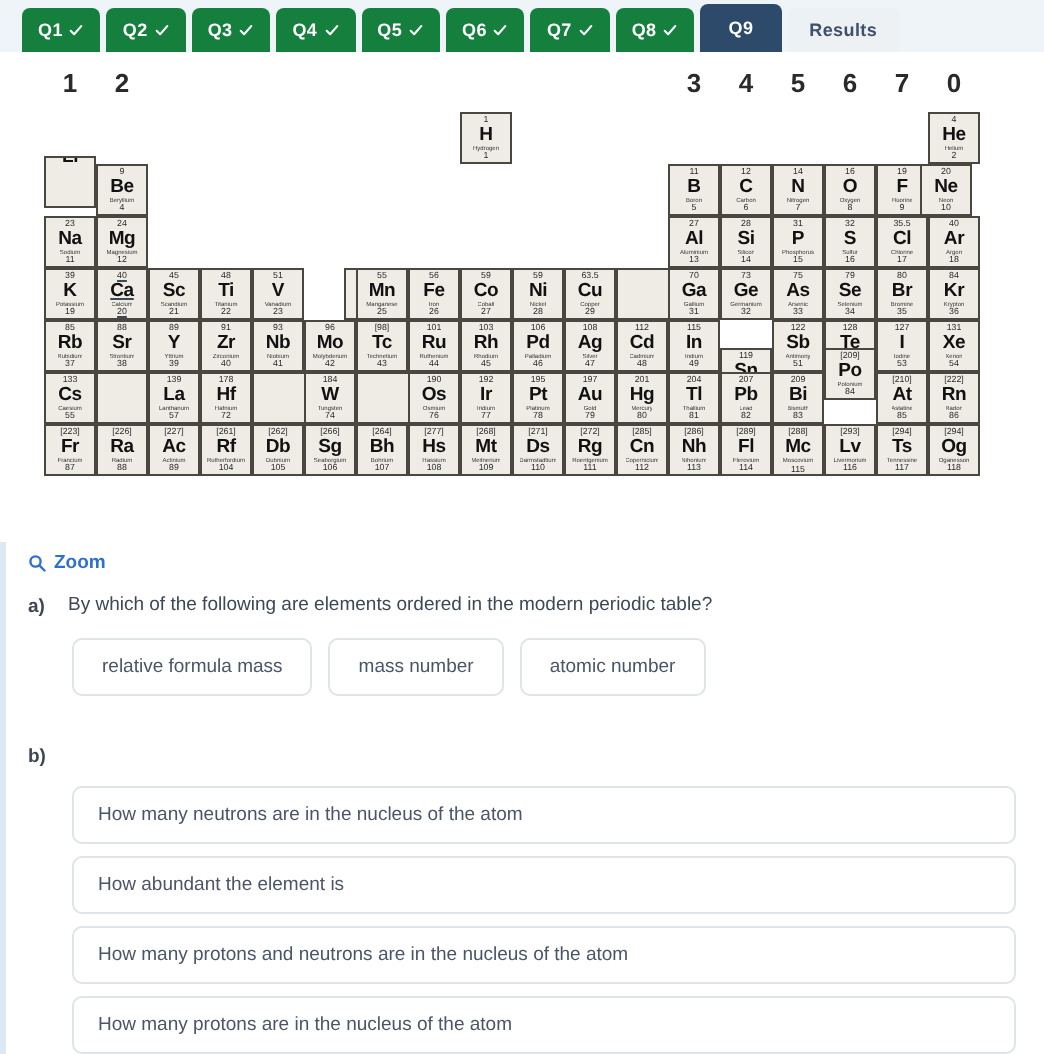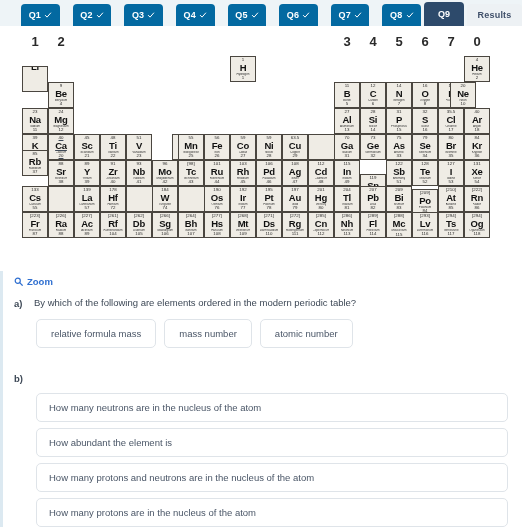--- a/index.html
+++ b/index.html
@@ -20,21 +20,21 @@
   }
   .tab{
     height:22px;min-width:38px;box-sizing:border-box;
     border-radius:4px 4px 0 0;
     display:flex;align-items:center;justify-content:center;gap:3px;
     font-size:9px;font-weight:bold;letter-spacing:.2px;
     padding:0 8px;
     cursor:pointer;
     white-space:nowrap;
   }
-  .tab.done{background:#0369a1;color:#ffffff;margin-left:10px;}
+  .tab.done{background:#15803d;color:#ffffff;}
   .tab.current{background:#2d4a6b;color:#ffffff;height:24px;padding:0 14px;}
   .tab.results{background:#edf1f4;color:#40506a;padding:0 11px;}
   .tick{display:inline-block;width:8px;height:8px;}
   .tick svg{display:block;}
 
   
   .leftstrip{
     position:absolute;left:0;top:26px;width:3px;height:501px;
     background:#dce9f1;
   }
@@ -189,21 +189,21 @@
           <div class="sym">H</div>
           <div class="nm">Hydrogen</div>
           <div class="z">1</div>
         </div>
         <div class="cell" style="left: 464px; top: 2px;">
           <div class="mass">4</div>
           <div class="sym">He</div>
           <div class="nm">Helium</div>
           <div class="z">2</div>
         </div>
-        <div class="cell" style="left: 22px; top: 12px; gap: 24px;">
+        <div class="cell" style="left: 22px; top: 24px; gap: 24px;">
           <div class="mass">7</div>
           <div class="sym">Li</div>
           <div class="nm">Lithium</div>
           <div class="z">3</div>
         </div>
         <div class="cell" style="left: 48px; top: 28px;">
           <div class="mass">9</div>
           <div class="sym">Be</div>
           <div class="nm">Beryllium</div>
           <div class="z">4</div>
@@ -231,21 +231,21 @@
           <div class="sym">O</div>
           <div class="nm">Oxygen</div>
           <div class="z">8</div>
         </div>
         <div class="cell" style="left: 438px; top: 28px;">
           <div class="mass">19</div>
           <div class="sym">F</div>
           <div class="nm">Fluorine</div>
           <div class="z">9</div>
         </div>
-        <div class="cell" style="left: 450px; top: 28px;">
+        <div class="cell" style="left: 460px; top: 28px;">
           <div class="mass">20</div>
           <div class="sym">Ne</div>
           <div class="nm">Neon</div>
           <div class="z">10</div>
         </div>
         <div class="cell" style="left: 22px; top: 54px;">
           <div class="mass">23</div>
           <div class="sym">Na</div>
           <div class="nm">Sodium</div>
           <div class="z">11</div>
@@ -393,21 +393,21 @@
           <div class="sym">Br</div>
           <div class="nm">Bromine</div>
           <div class="z">35</div>
         </div>
         <div class="cell" style="left: 464px; top: 80px;">
           <div class="mass">84</div>
           <div class="sym">Kr</div>
           <div class="nm">Krypton</div>
           <div class="z">36</div>
         </div>
-        <div class="cell" style="left: 22px; top: 96px;">
+        <div class="cell" style="left: 22px; top: 106px;">
           <div class="mass">85</div>
           <div class="sym">Rb</div>
           <div class="nm">Rubidium</div>
           <div class="z">37</div>
         </div>
         <div class="cell" style="left: 48px; top: 106px;">
           <div class="mass">88</div>
           <div class="sym">Sr</div>
           <div class="nm">Strontium</div>
           <div class="z">38</div>
@@ -591,21 +591,21 @@
           <div class="sym">Pb</div>
           <div class="nm">Lead</div>
           <div class="z">82</div>
         </div>
         <div class="cell" style="left: 386px; top: 132px;">
           <div class="mass">209</div>
           <div class="sym">Bi</div>
           <div class="nm">Bismuth</div>
           <div class="z">83</div>
         </div>
-        <div class="cell" style="left: 412px; top: 135px;">
+        <div class="cell" style="left: 412px; top: 120px;">
           <div class="mass">[209]</div>
           <div class="sym">Po</div>
           <div class="nm">Polonium</div>
           <div class="z">84</div>
         </div>
         <div class="cell" style="left: 438px; top: 132px;">
           <div class="mass">[210]</div>
           <div class="sym">At</div>
           <div class="nm">Astatine</div>
           <div class="z">85</div>

